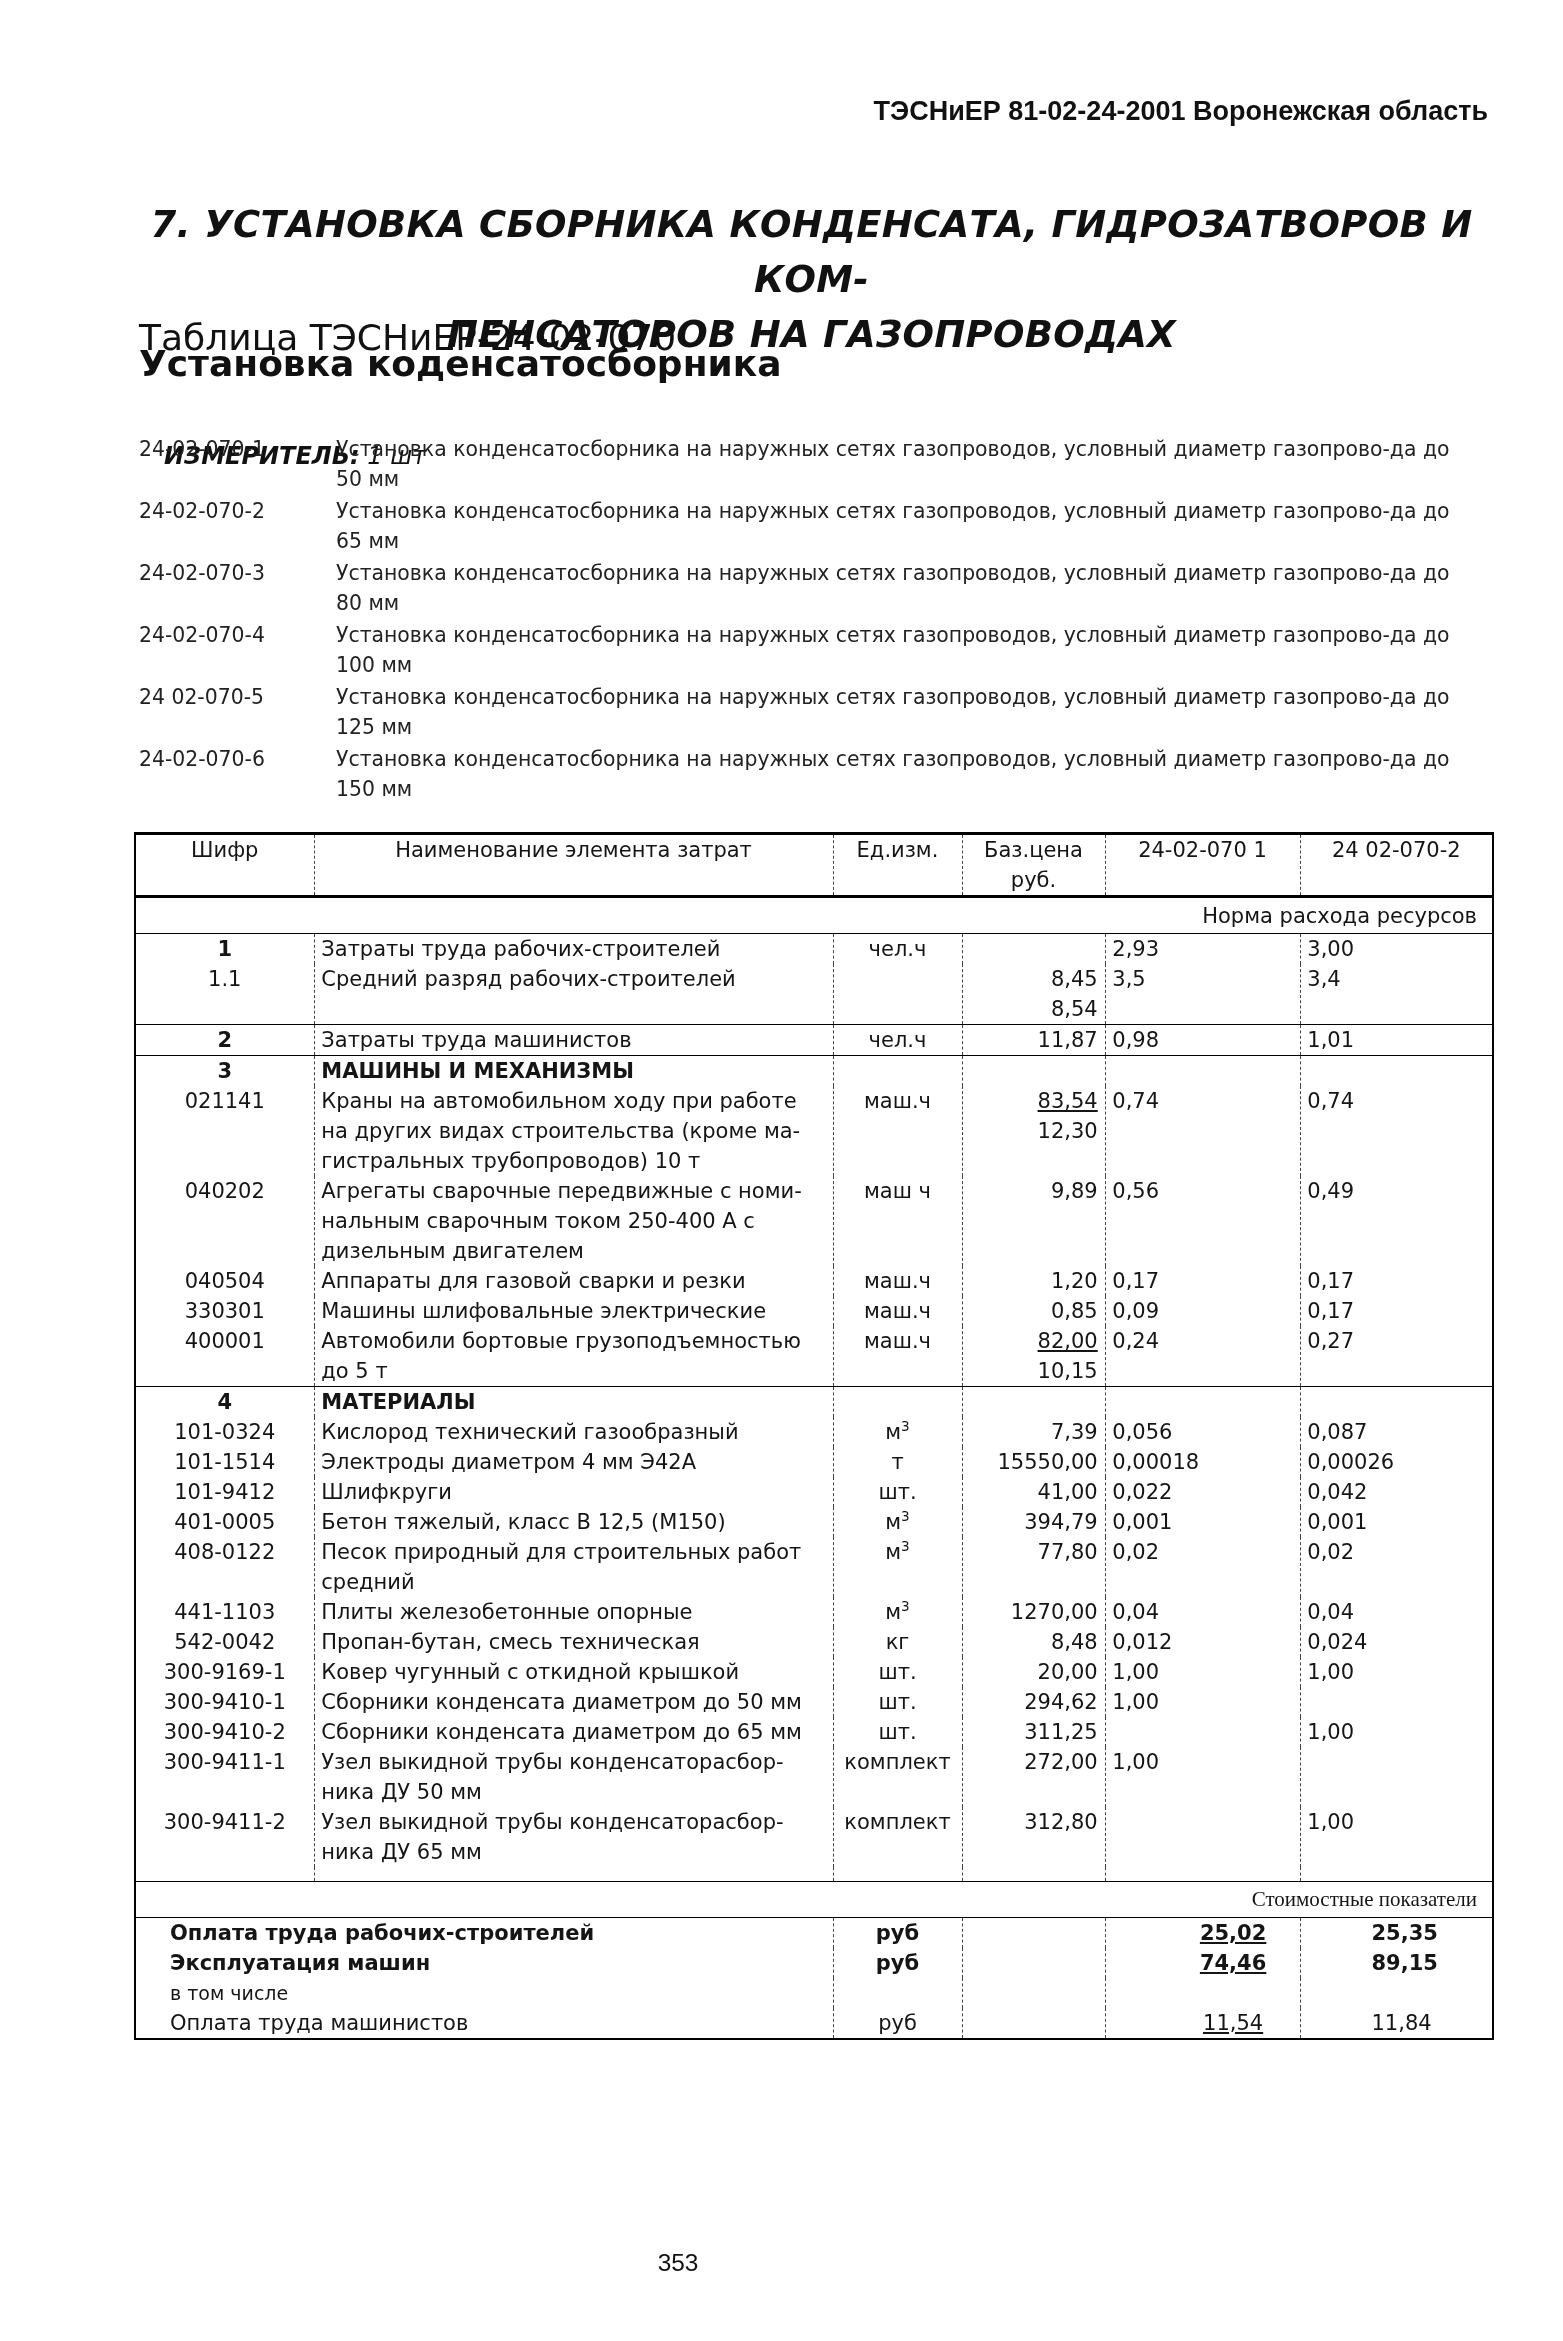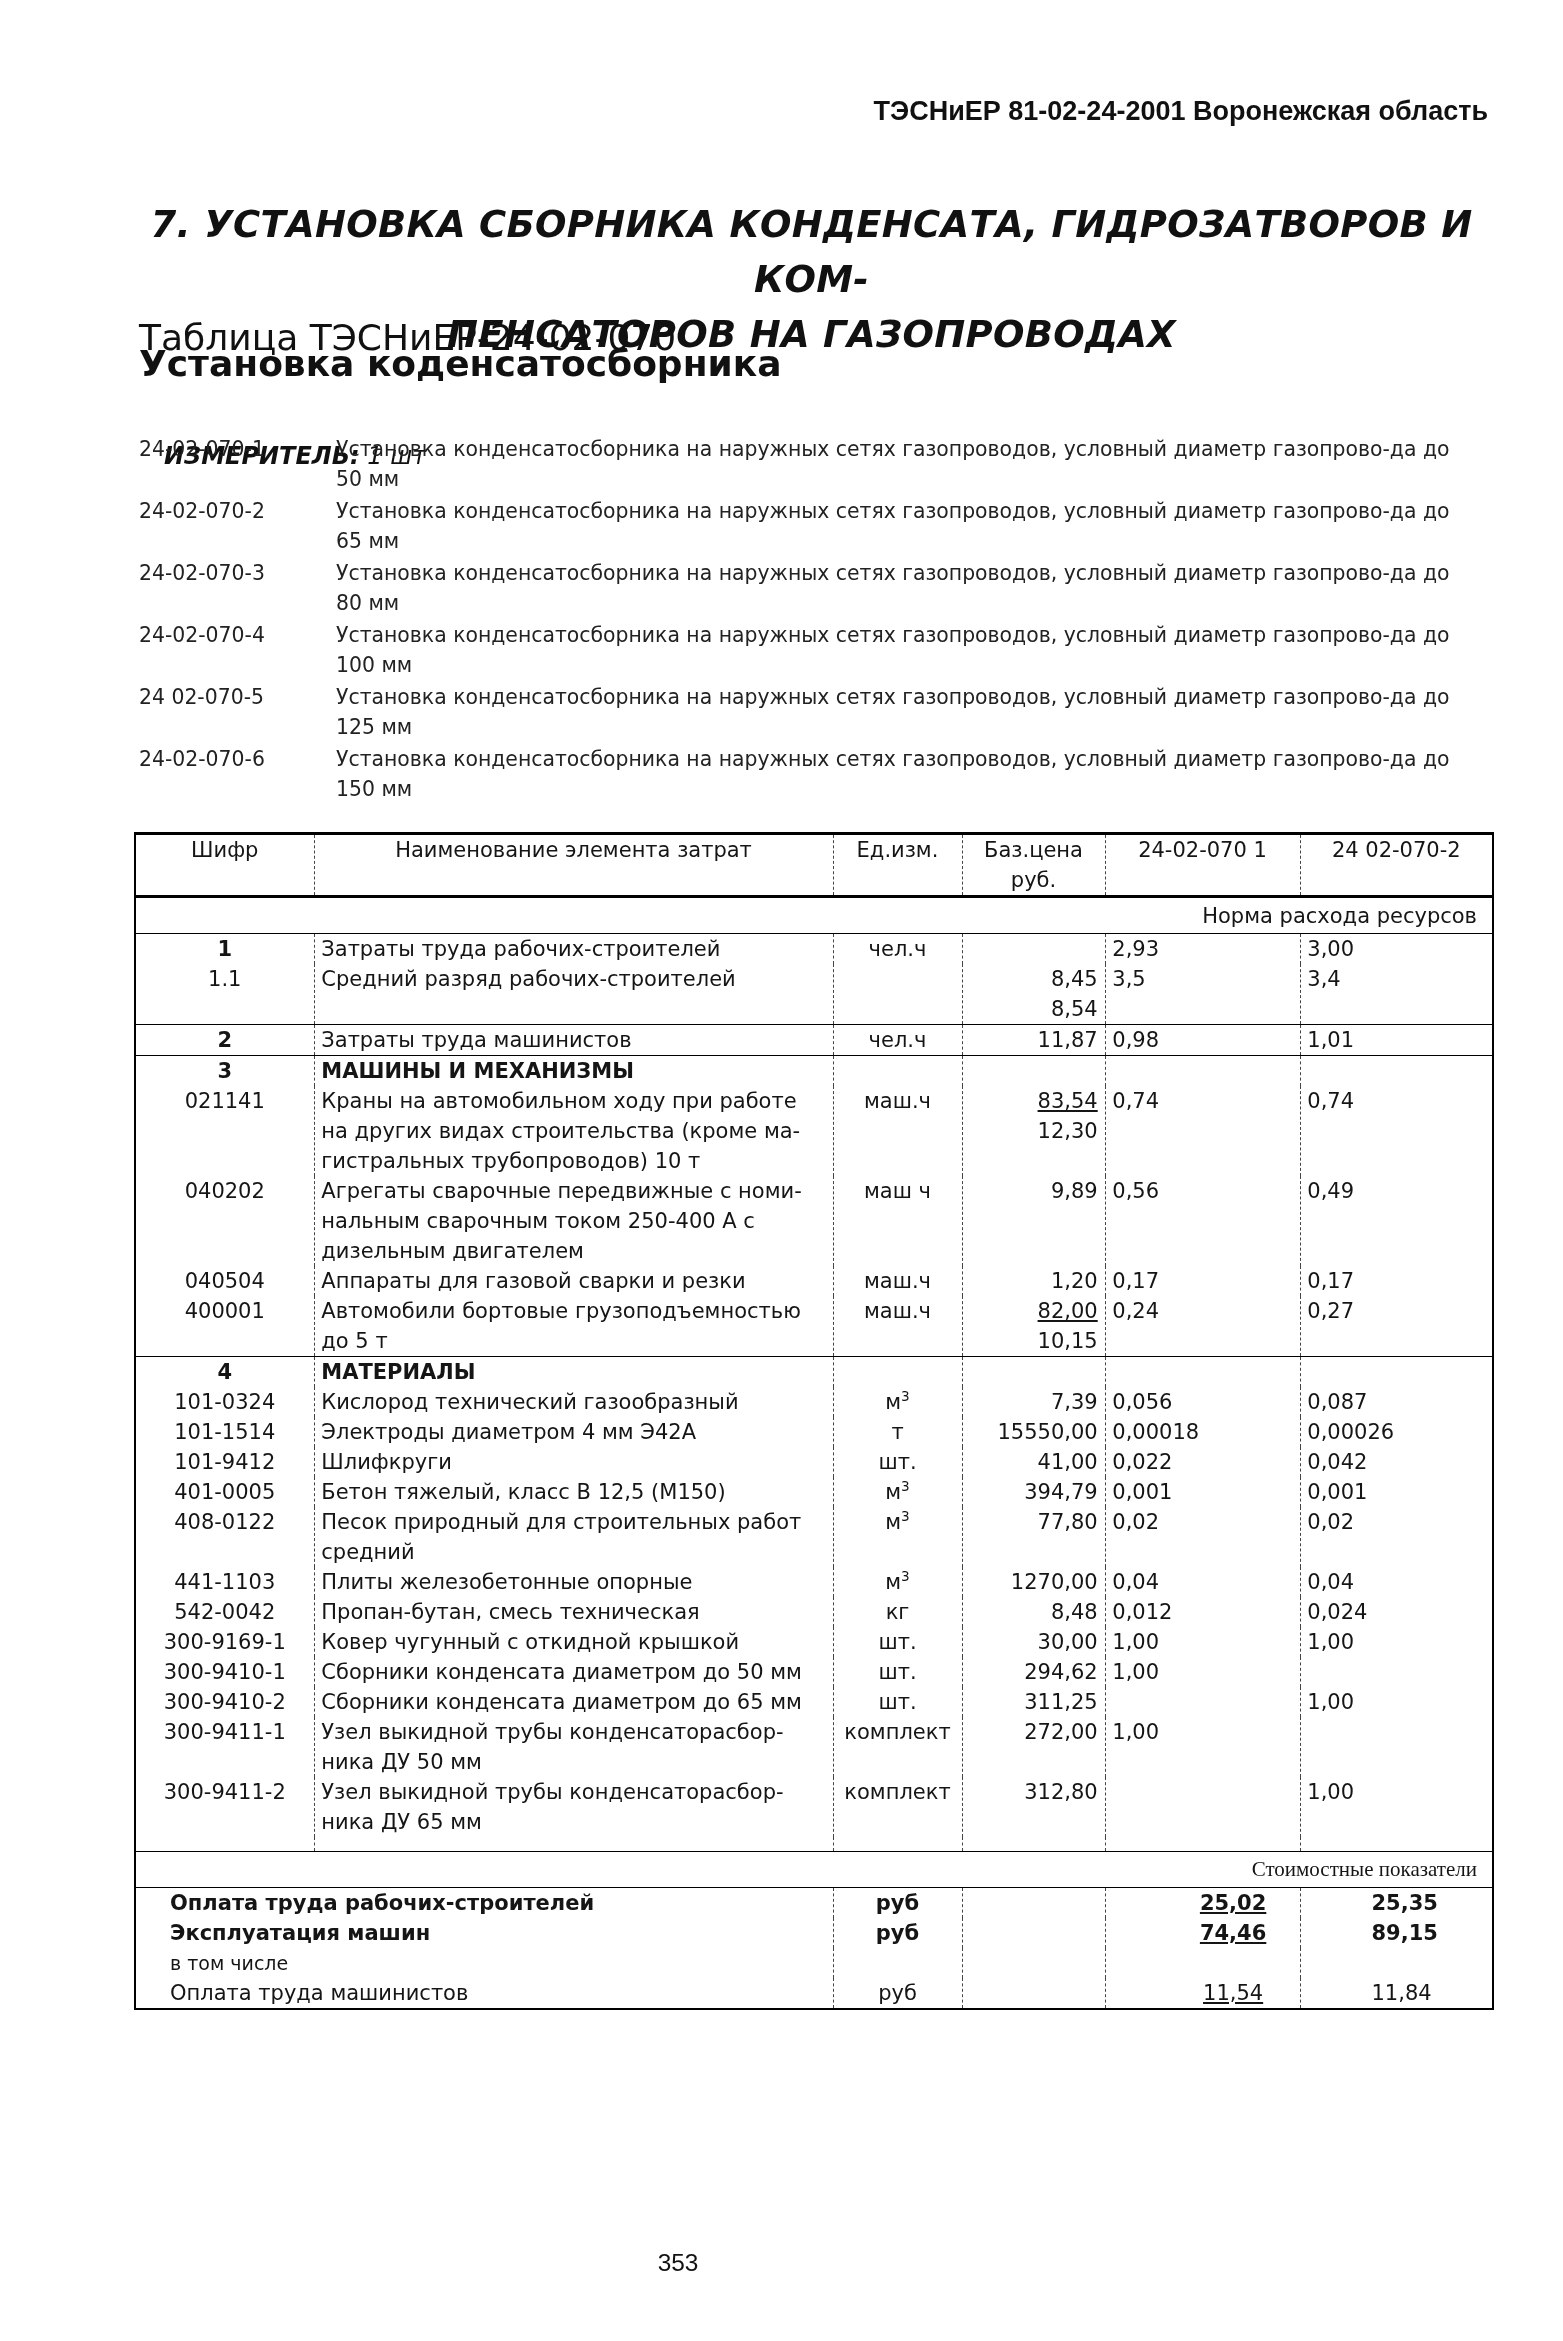--- a/index.html
+++ b/index.html
@@ -210,20 +210,28 @@
 
     <tr>
       <td class="shifr">040504</td>
       <td class="name">Аппараты для газовой сварки и резки</td>
       <td class="unit">маш.ч</td>
       <td class="num">1,20</td>
       <td class="v1">0,17</td>
       <td class="v2">0,17</td>
     </tr>
 
+    <tr>
+      <td class="shifr">330301</td>
+      <td class="name">Машины шлифовальные электрические</td>
+      <td class="unit">маш.ч</td>
+      <td class="num">0,85</td>
+      <td class="v1">0,09</td>
+      <td class="v2">0,17</td>
+    </tr>
 
     <tr>
       <td class="shifr">400001</td>
       <td class="name">Автомобили бортовые грузоподъемностью до 5 т</td>
       <td class="unit">маш.ч</td>
       <td class="num">
           <div class="u">82,00</div>
           <div>10,15</div>
         </td>
       <td class="v1">0,24</td>
@@ -299,21 +307,21 @@
       <td class="unit">кг</td>
       <td class="num">8,48</td>
       <td class="v1">0,012</td>
       <td class="v2">0,024</td>
     </tr>
 
     <tr>
       <td class="shifr">300-9169-1</td>
       <td class="name">Ковер чугунный с откидной крышкой</td>
       <td class="unit">шт.</td>
-      <td class="num">30,00</td>
+      <td class="num">20,00</td>
       <td class="v1">1,00</td>
       <td class="v2">1,00</td>
     </tr>
 
     <tr>
       <td class="shifr">300-9410-1</td>
       <td class="name">Сборники конденсата диаметром до 50 мм</td>
       <td class="unit">шт.</td>
       <td class="num">294,62</td>
       <td class="v1">1,00</td>

